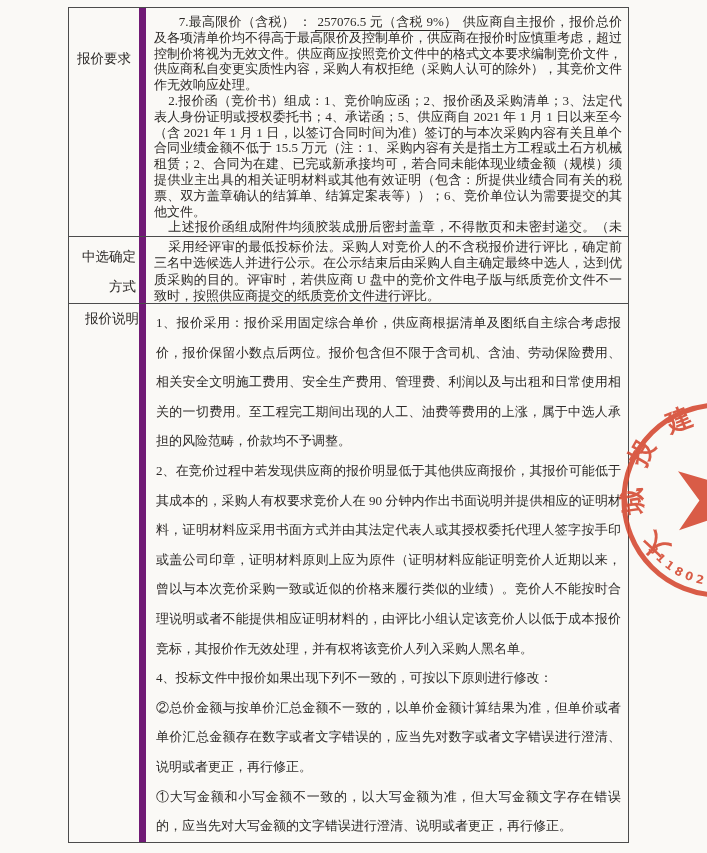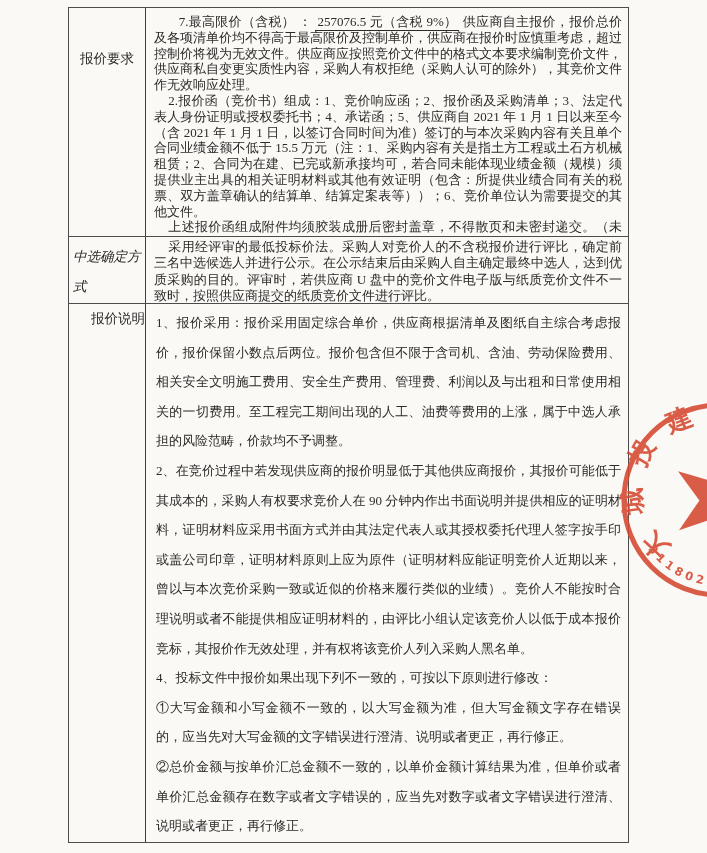--- a/index.html
+++ b/index.html
@@ -19,26 +19,26 @@
     background:transparent;
   }
   .row{display:flex;box-sizing:border-box;}
   .row + .row{border-top:1px solid #4c4c4c;}
   .row-1{height:228px;}
   .row-2{height:67px;}
   .row-3{height:539px;}
   .cell{box-sizing:border-box;overflow:hidden;}
   .label-cell{
     width:77px;flex:0 0 77px;
-    border-right:1px solid #701a75;
+    border-right:7px solid #701a75;
     font-size:13.5px;
     letter-spacing:0;
   }
   .label-1{text-align:center;padding-top:42px;}
-  .label-2{text-align:left;padding:5px 3px 0 4px;line-height:30px;font-style:italic;}
+  .label-2{text-align:right;padding:5px 3px 0 4px;line-height:30px;}
   .label-3{text-align:right;padding-top:6px;}
   .content-cell{
     flex:1 1 auto;
     font-size:13px;
     text-align:justify;
     text-justify:inter-ideograph;
   }
   .content-1{padding:6px 6px 0 8px;line-height:15.8px;}
   .content-2{padding:2px 6px 0 8px;line-height:16.4px;}
   .content-3{padding:4px 7px 0 10px;line-height:29.6px;}
@@ -80,22 +80,22 @@
         <p class="indent-1">采用经评审的最低投标价法。采购人对竞价人的不含税报价进行评比，确定前三名中选候选人并进行公示。在公示结束后由采购人自主确定最终中选人，达到优质采购的目的。评审时，若供应商 U 盘中的竞价文件电子版与纸质竞价文件不一致时，按照供应商提交的纸质竞价文件进行评比。</p>
       </div>
     </div>
 
     <div class="row row-3">
       <div class="cell label-cell label-3">报价说明</div>
       <div class="cell content-cell content-3">
         <p>1、报价采用：报价采用固定综合单价，供应商根据清单及图纸自主综合考虑报价，报价保留小数点后两位。报价包含但不限于含司机、含油、劳动保险费用、相关安全文明施工费用、安全生产费用、管理费、利润以及与出租和日常使用相关的一切费用。至工程完工期间出现的人工、油费等费用的上涨，属于中选人承担的风险范畴，价款均不予调整。</p>
         <p>2、在竞价过程中若发现供应商的报价明显低于其他供应商报价，其报价可能低于其成本的，采购人有权要求竞价人在 90 分钟内作出书面说明并提供相应的证明材料，证明材料应采用书面方式并由其法定代表人或其授权委托代理人签字按手印或盖公司印章，证明材料原则上应为原件（证明材料应能证明竞价人近期以来，曾以与本次竞价采购一致或近似的价格来履行类似的业绩）。竞价人不能按时合理说明或者不能提供相应证明材料的，由评比小组认定该竞价人以低于成本报价竞标，其报价作无效处理，并有权将该竞价人列入采购人黑名单。</p>
         <p>4、投标文件中报价如果出现下列不一致的，可按以下原则进行修改：</p>
+        <p>②总价金额与按单价汇总金额不一致的，以单价金额计算结果为准，但单价或者单价汇总金额存在数字或者文字错误的，应当先对数字或者文字错误进行澄清、说明或者更正，再行修正。</p>
         <p>①大写金额和小写金额不一致的，以大写金额为准，但大写金额文字存在错误的，应当先对大写金额的文字错误进行澄清、说明或者更正，再行修正。</p>
-        <p>②总价金额与按单价汇总金额不一致的，以单价金额计算结果为准，但单价或者单价汇总金额存在数字或者文字错误的，应当先对数字或者文字错误进行澄清、说明或者更正，再行修正。</p>
       </div>
     </div>
 
   </div>
 
   <svg class="seal-svg" viewBox="0 0 215 215" xmlns="http://www.w3.org/2000/svg">
     <defs>
       <path id="sealTopArc" d="M 60 154 A 67 67 0 1 1 145 52" fill="none"></path>
       <path id="sealBottomArc" d="M 36 156 A 85 85 0 0 0 121 191" fill="none"></path>
     </defs>

